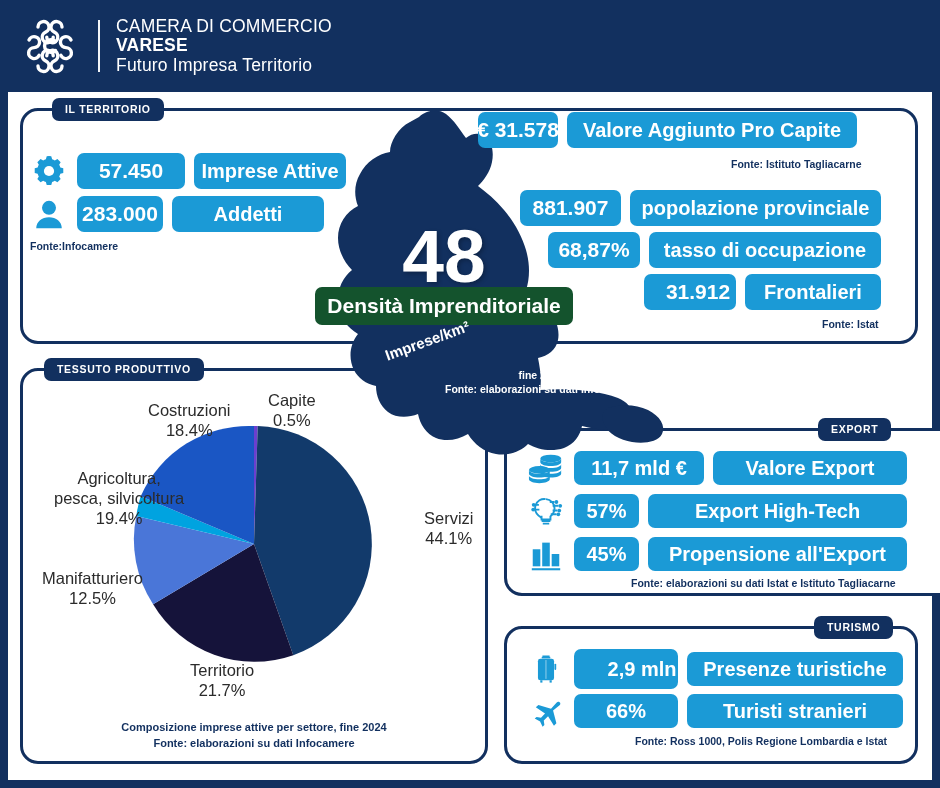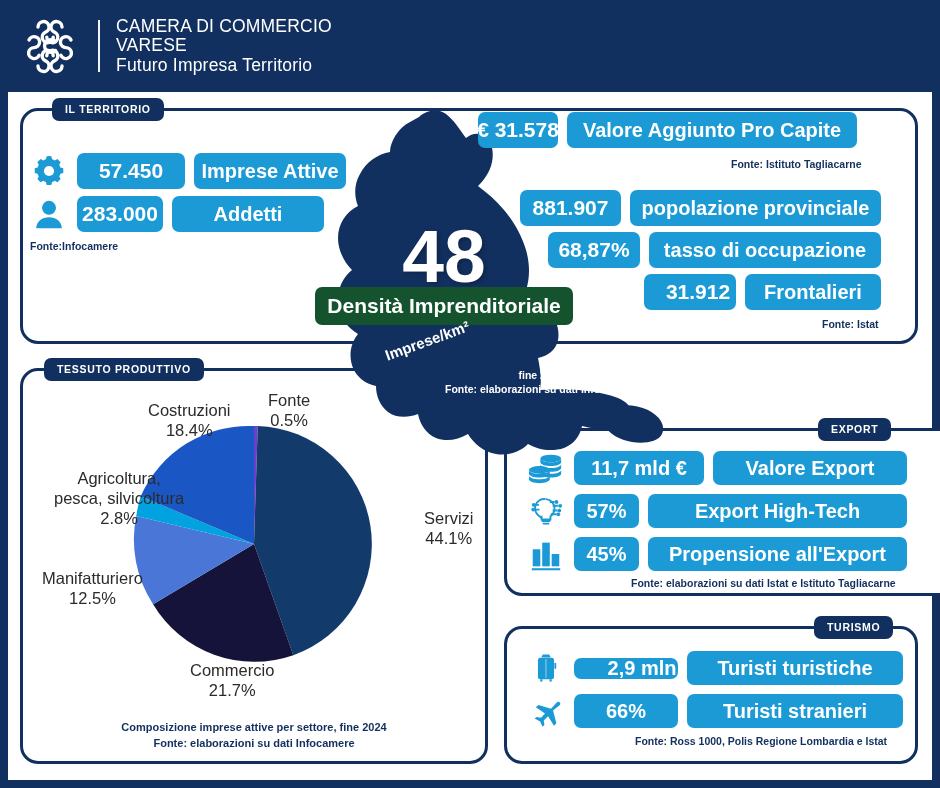--- a/index.html
+++ b/index.html
@@ -22,21 +22,21 @@
     background: #12305f;
     display: flex; align-items: center;
   }
   #logo-mark { margin-left: 18px; width: 64px; height: 60px; }
   #logo-divider {
     width: 2px; height: 52px; background: #ffffff;
     margin-left: 16px; margin-right: 16px; opacity: .95;
   }
   #brand-text { color: #ffffff; line-height: 1.12; }
   #brand-text .l1 { font-size: 17.5px; font-weight: 400; letter-spacing: .2px; }
-  #brand-text .l2 { font-size: 17.5px; font-weight: 400; letter-spacing: .2px; }
+  #brand-text .l2 { font-size: 17.5px; font-weight: 700; letter-spacing: .2px; }
   #brand-text .l3 { font-size: 17.5px; font-weight: 400; letter-spacing: .2px; }
 
   
   #canvas {
     position: absolute; left: 8px; top: 92px;
     width: 924px; height: 688px;
     background: #ffffff;
   }
 
   
@@ -189,21 +189,21 @@
   #row-hightech { left: 20px; top: 61px; }
   #row-hightech .pill.value { width: 65px; height: 34px; font-size: 20px; }
   #row-hightech .pill.label { width: 259px; height: 34px; }
   #row-propensione { left: 20px; top: 104px; }
   #row-propensione .pill.value { width: 65px; height: 34px; font-size: 20px; }
   #row-propensione .pill.label { width: 259px; height: 34px; }
   #src-export { left: 124px; top: 146px; }
 
   
   #row-presenze { left: 20px; top: 20px; }
-  #row-presenze .pill.value { width: 104px; height: 21px; font-size: 20px; padding-left: 32px; }
+  #row-presenze .pill.value { width: 104px; height: 40px; font-size: 20px; padding-left: 32px; }
   #row-presenze .pill.label { width: 216px; height: 34px; }
   #row-stranieri { left: 20px; top: 63px; }
   #row-stranieri .pill.value { width: 104px; height: 34px; font-size: 20px; }
   #row-stranieri .pill.label { width: 216px; height: 34px; }
   #src-turismo { left: 128px; top: 106px; }
 
   .ico { display: block; }
 </style>
 </head>
 <body>
@@ -353,34 +353,34 @@
         <path fill="#00a3e0" d="M234 176 L116.3 148.0 A118 118 0 0 1 120.7 128.2 Z"></path>
 
         <path fill="#1a56c4" d="M234 176 L120.7 128.2 A118 118 0 0 1 234 58 Z"></path>
       </svg>
 
       <div class="pie-label" id="lbl-costruzioni">
         <div>Costruzioni</div>
         <div>18.4%</div>
       </div>
       <div class="pie-label" id="lbl-altro">
-        <div>Fonte</div>
+        <div>Capite</div>
         <div>0.5%</div>
       </div>
       <div class="pie-label" id="lbl-agricoltura">
         <div>Agricoltura,</div>
         <div>pesca, silvicoltura</div>
-        <div>2.8%</div>
+        <div>19.4%</div>
       </div>
       <div class="pie-label" id="lbl-manifatturiero">
         <div>Manifatturiero</div>
         <div>12.5%</div>
       </div>
       <div class="pie-label" id="lbl-commercio">
-        <div>Commercio</div>
+        <div>Territorio</div>
         <div>21.7%</div>
       </div>
       <div class="pie-label" id="lbl-servizi">
         <div>Servizi</div>
         <div>44.1%</div>
       </div>
 
       <div id="pie-caption">
         <div>Composizione imprese attive per settore, fine 2024</div>
         <div>Fonte: elaborazioni su dati Infocamere</div>
@@ -460,21 +460,21 @@
               <rect x="28.4" y="13" width="2" height="7" rx="1"></rect>
               <rect x="12.6" y="31.6" width="2.4" height="2.6"></rect>
               <rect x="23" y="31.6" width="2.4" height="2.6"></rect>
             </g>
             <g fill="#ffffff" opacity=".45">
               <rect x="18.3" y="9" width="1.3" height="21"></rect>
             </g>
           </svg>
         </span>
         <span class="pill value">2,9 mln</span>
-        <span class="pill label">Turisti turistiche</span>
+        <span class="pill label">Presenze turistiche</span>
       </div>
 
       <div class="stat-row" id="row-stranieri">
         <span class="stat-icon">
           <svg viewBox="0 0 38 38" class="ico" width="34" height="34">
             <path fill="#1b9ad6" d="M34.5 12.4c.8-.9.7-2.3-.3-3.1-1-.8-2.4-.7-3.2.2l-6.4 6.9-14.1-4.2-2.9 2.6 10.3 7.1-4.5 4.7-4.9-1-2.1 1.9 6 3.3 2.8 5.9 2-2-.7-5.1 4.8-4.6 6.6 10.5 2.7-2.8-3.7-14.2z"></path>
           </svg>
         </span>
         <span class="pill value">66%</span>
         <span class="pill label">Turisti stranieri</span>

